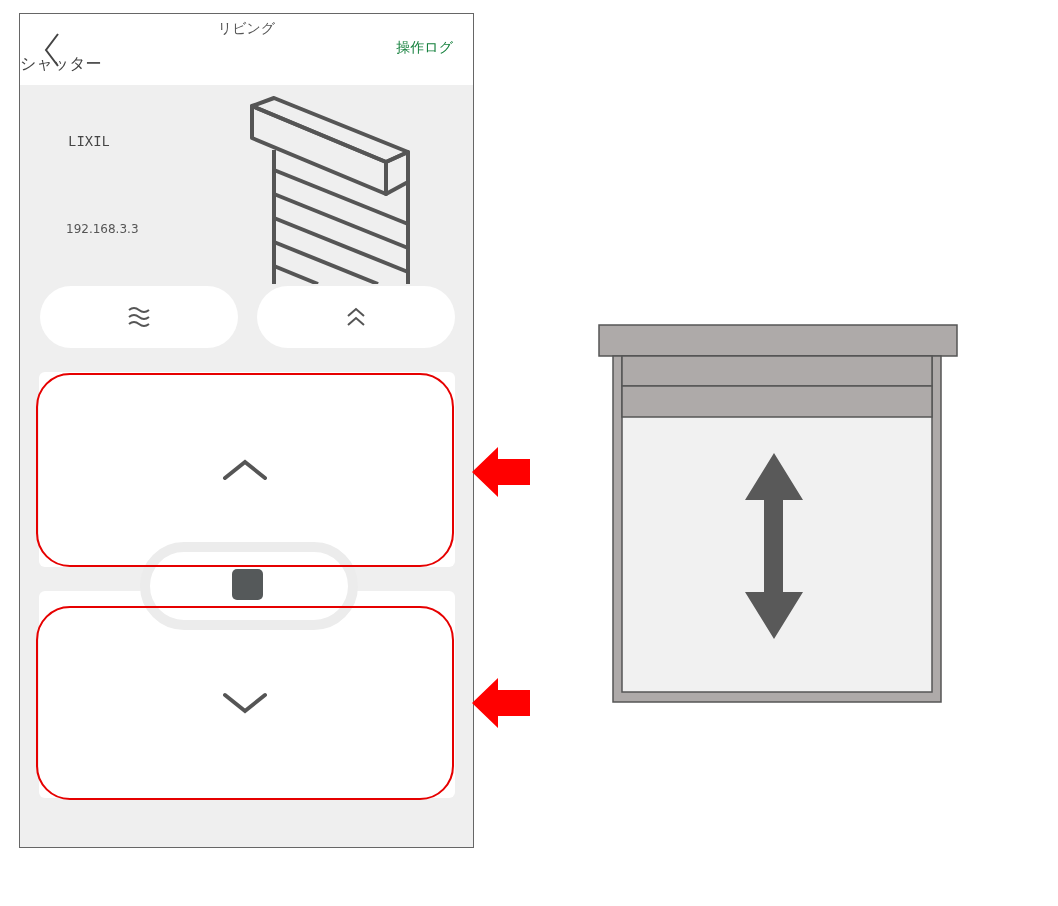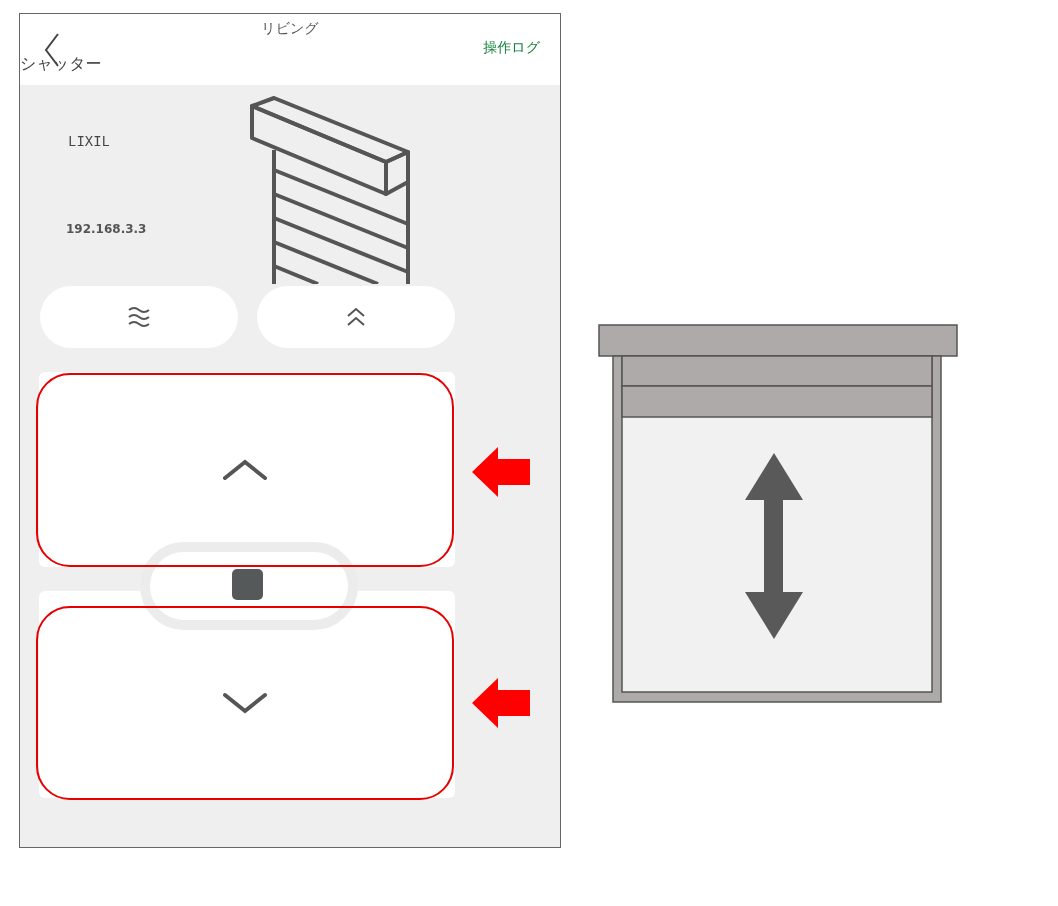--- a/index.html
+++ b/index.html
@@ -1,25 +1,25 @@
 <!DOCTYPE html>
 <html><head>
 <meta charset="utf-8">
 <style>
   html,body{margin:0;padding:0;background:#ffffff;}
   body{width:1058px;height:906px;position:relative;overflow:hidden;font-family:"DejaVu Sans",sans-serif;}
-  .phone{position:absolute;left:19px;top:13px;width:542px;height:835px;border:1px solid #666;background:#efefef;box-sizing:border-box;overflow:hidden;}
+  .phone{position:absolute;left:19px;top:13px;width:455px;height:835px;border:1px solid #666;background:#efefef;box-sizing:border-box;overflow:hidden;}
   .header{position:absolute;left:0;top:0;width:100%;height:71px;background:#ffffff;}
   .back{position:absolute;left:18px;top:14px;width:28px;height:44px;cursor:pointer;}
   .title-sub{position:absolute;left:0;right:0;top:6px;text-align:center;font-size:14px;color:#555;}
   .title-main{position:absolute;left:0;right:0;top:40px;text-align:left;font-size:16px;color:#444;}
   .log-link{position:absolute;right:20px;top:25px;font-size:14px;color:#15803d;cursor:pointer;margin-left:20px;}
   .maker{position:absolute;left:48px;top:120px;font-size:14px;color:#444;font-family:Liberation Mono, monospace;}
   .status-badge{position:absolute;left:46px;top:161px;width:104px;height:38px;border-radius:19px;background:#4caf7b;color:#fff;font-size:14px;text-align:center;line-height:38px;}
-  .ip{position:absolute;left:46px;top:208px;font-size:12px;color:#555;font-weight:bold;}
+  .ip{position:absolute;left:46px;top:208px;font-size:12px;color:#555;font-weight:normal;}
   .shutter-illus{position:absolute;left:228px;top:80px;width:170px;height:190px;}
   .pill-btn{position:absolute;top:272px;width:198px;height:62px;border-radius:31px;background:#fff;display:flex;align-items:center;justify-content:center;cursor:pointer;}
   .pill-left{left:20px;}
   .pill-right{left:237px;}
   .ctrl-card{position:absolute;left:19px;width:416px;height:195px;background:#fff;border-radius:6px;}
   .ctrl-up{top:358px;}
   .ctrl-down{top:577px;height:207px;}
   .hl{position:absolute;left:16px;width:418px;border:2px solid #e60000;border-radius:34px;box-sizing:border-box;cursor:pointer;display:flex;align-items:center;justify-content:center;}
   .hl-up{top:359px;height:194px;}
   .hl-down{top:592px;height:194px;}

